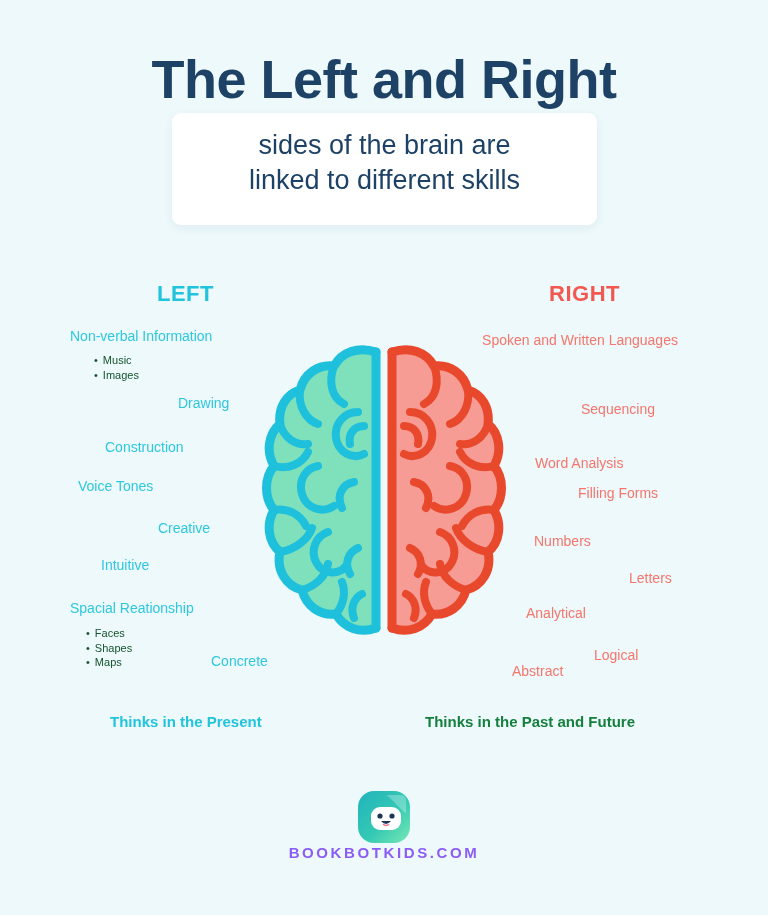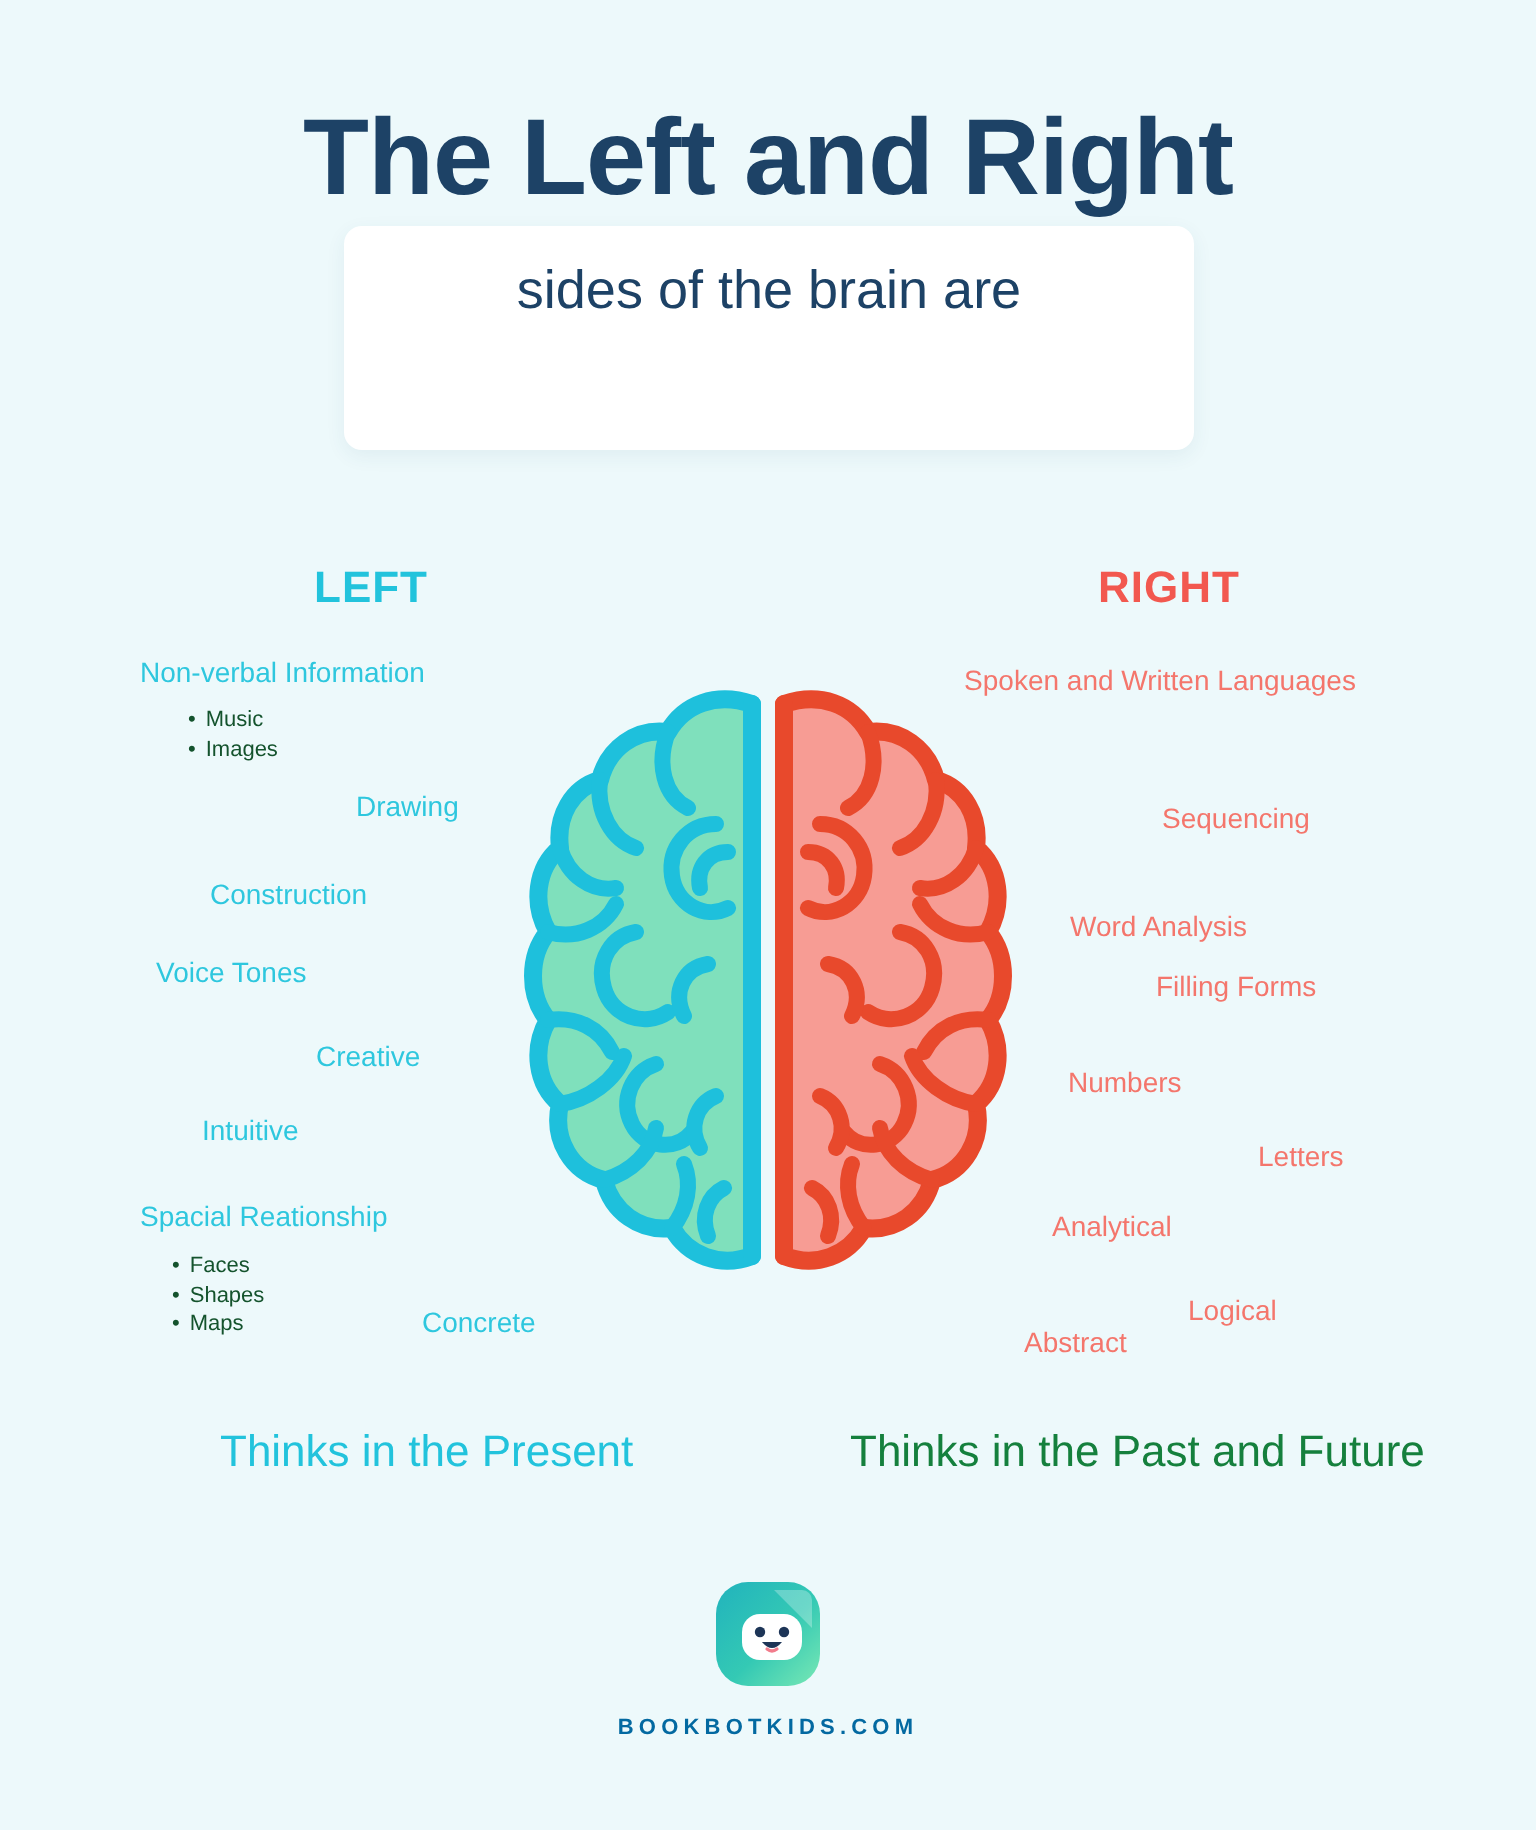--- a/index.html
+++ b/index.html
@@ -87,22 +87,22 @@
     color: #14532d;
   }
   .bullets div::before {
     content: "\2022";
     margin-right: 5px;
   }
 
   
   .tagline {
     position: absolute;
-    font-size: 22px;
-    font-weight: normal;
+    font-size: 15px;
+    font-weight: bold;
   }
   #tagline-left  { left: 110px; top: 713px; color: #22c3dc; }
   #tagline-right { left: 401px; top: 713px; color: #15803d; margin-left: 24px; }
 
   
   #brain {
     position: absolute;
     left: 258px;
     top: 342px;
     width: 252px;
@@ -125,35 +125,35 @@
   }
   #logo-mark { width: 54px; height: 54px; flex: none; }
   #logo-word {
     font-size: 45px;
     font-weight: bold;
     color: #1d3557;
     letter-spacing: -0.5px;
     line-height: 1;
   }
   #logo-url {
-    margin-top: 14px;
-    font-size: 11px;
+    font-size: 15px;
     font-weight: bold;
     letter-spacing: 2.6px;
-    color: #0369a1;
+    color: #8b5cf6;
   }
 </style>
 </head>
 <body>
 
 <div id="header">
   <div id="title-card"></div>
   <div id="main-title">The Left and Right</div>
   <div id="subtitle">
     <span class="sub-line">sides of the brain are</span>
+    <span class="sub-line">linked to different skills</span>
   </div>
 </div>
 
 <div class="col-head" id="head-left">LEFT</div>
 <div class="col-head" id="head-right">RIGHT</div>
 
 <div id="brain">
   <svg viewBox="0 0 252 300" width="252" height="300" xmlns="http://www.w3.org/2000/svg">
     <defs>
       <clipPath id="clipLeft">

